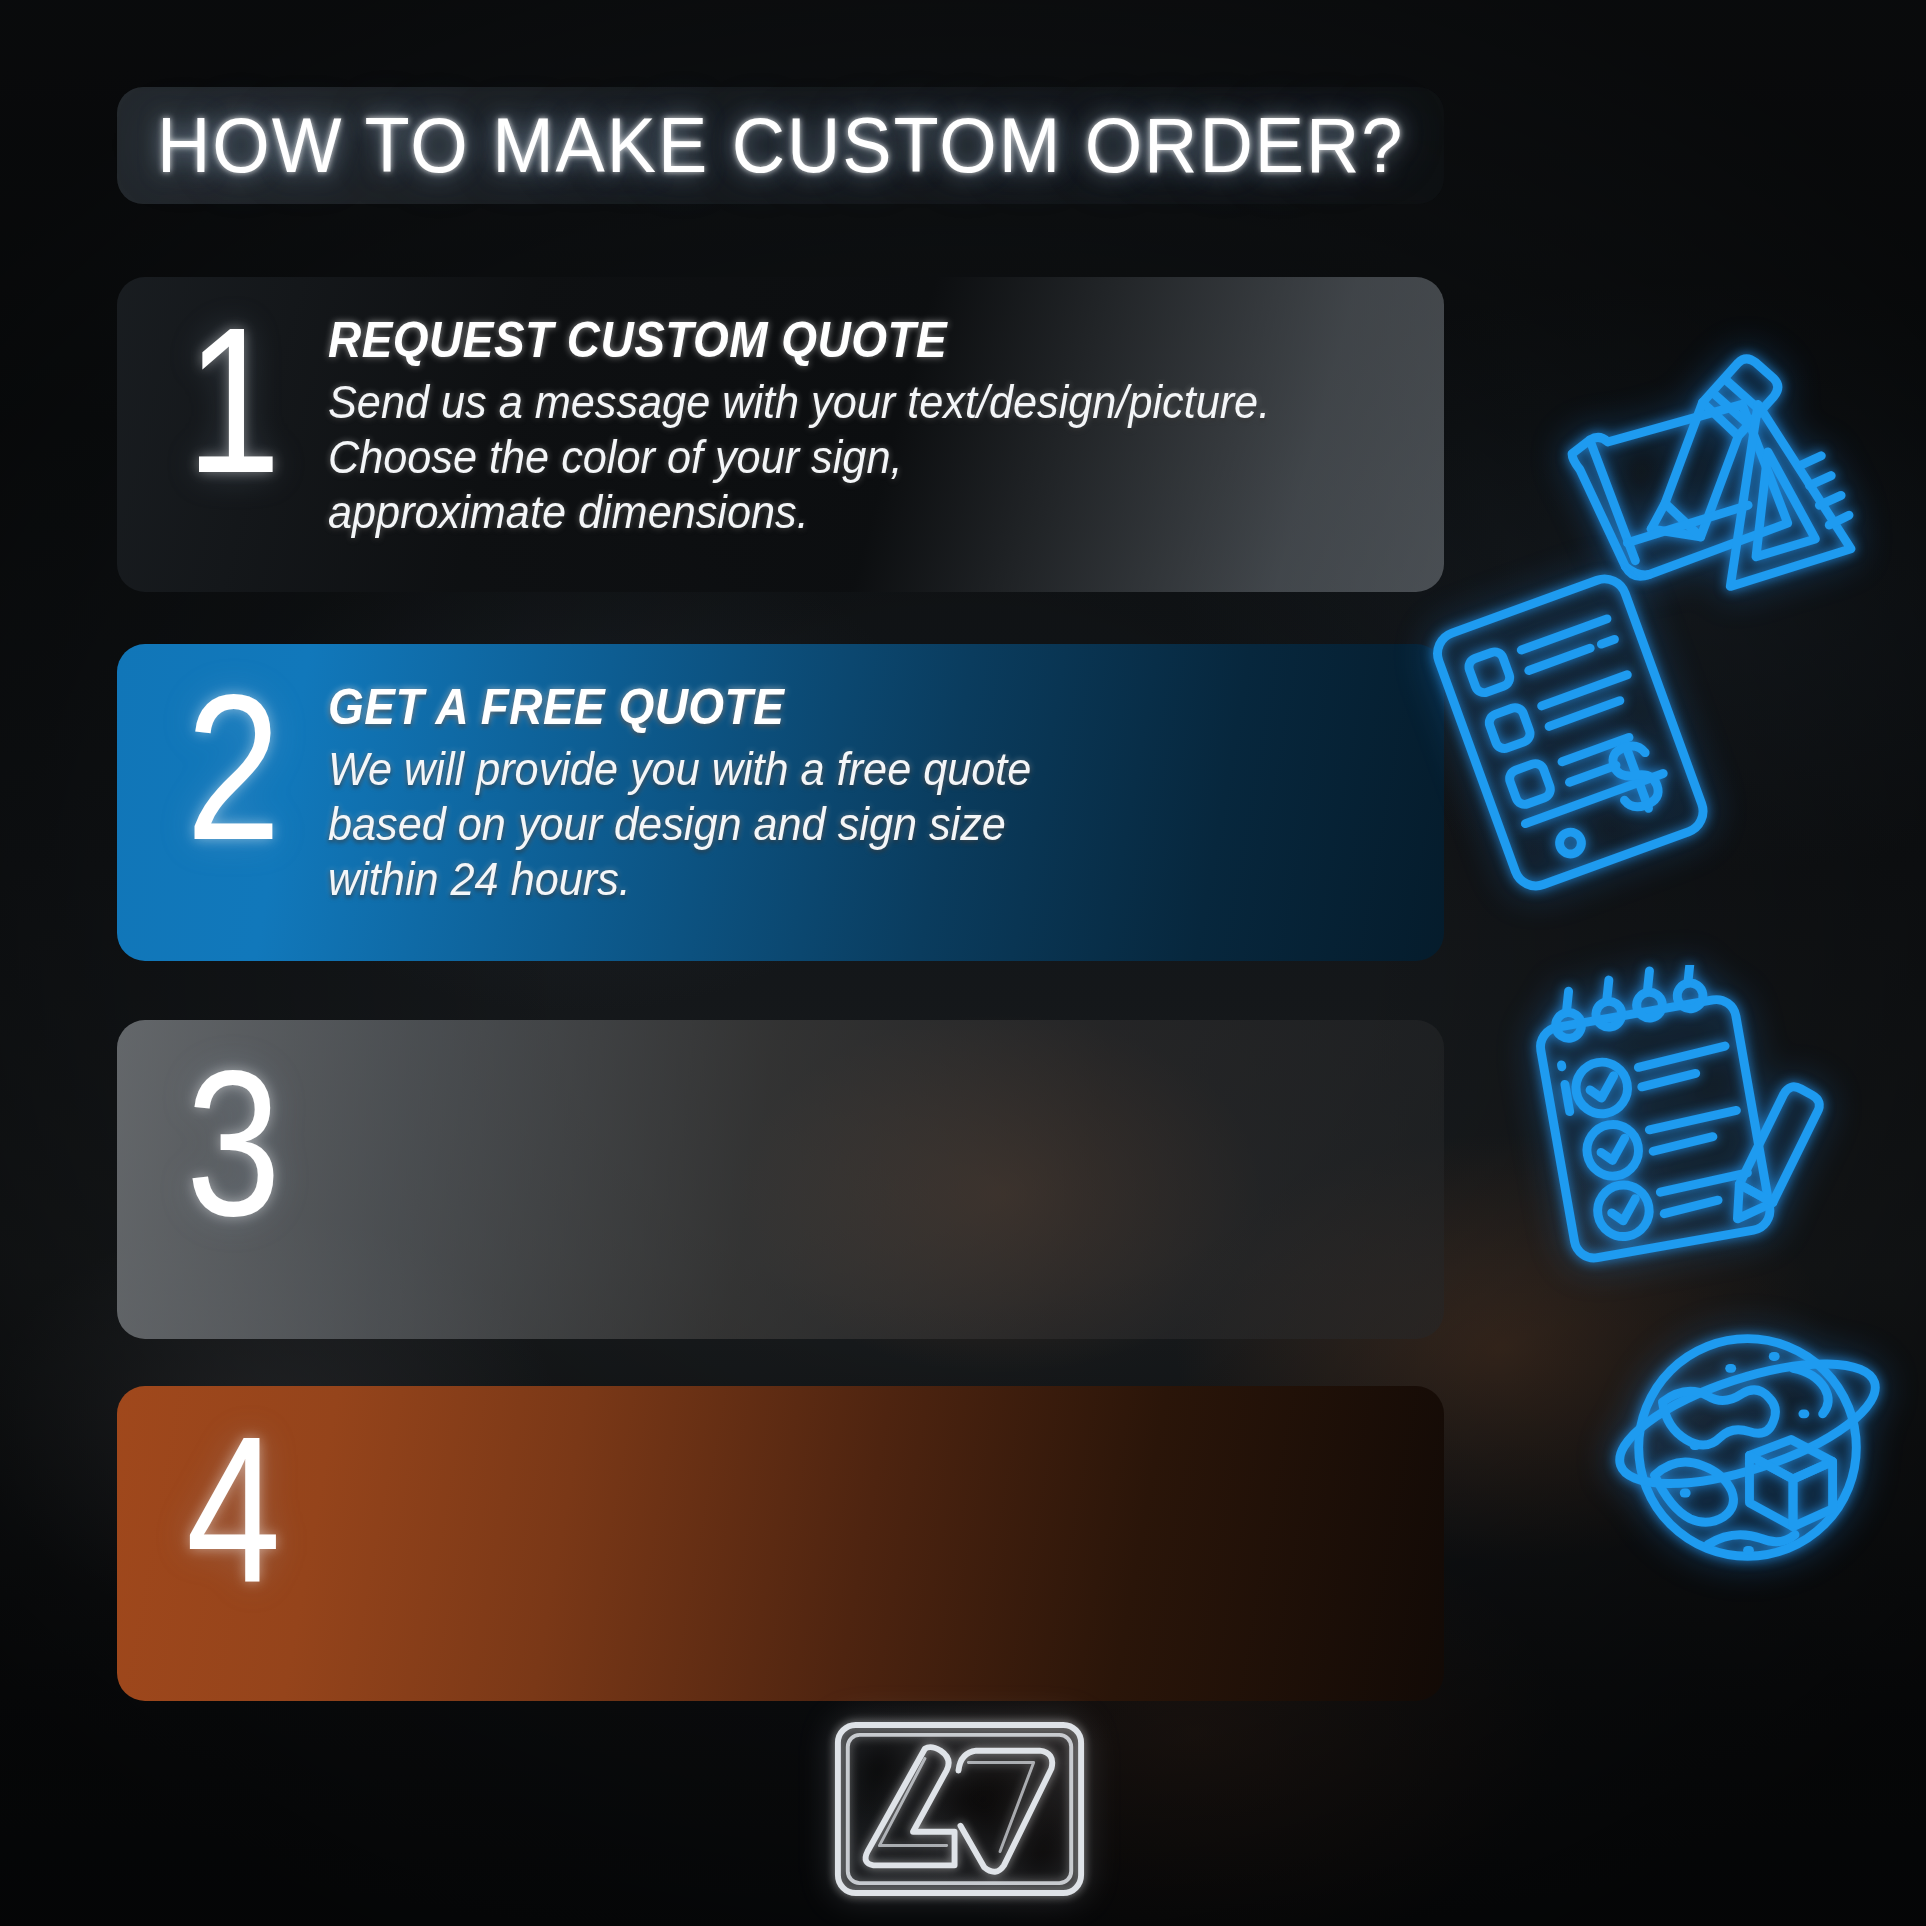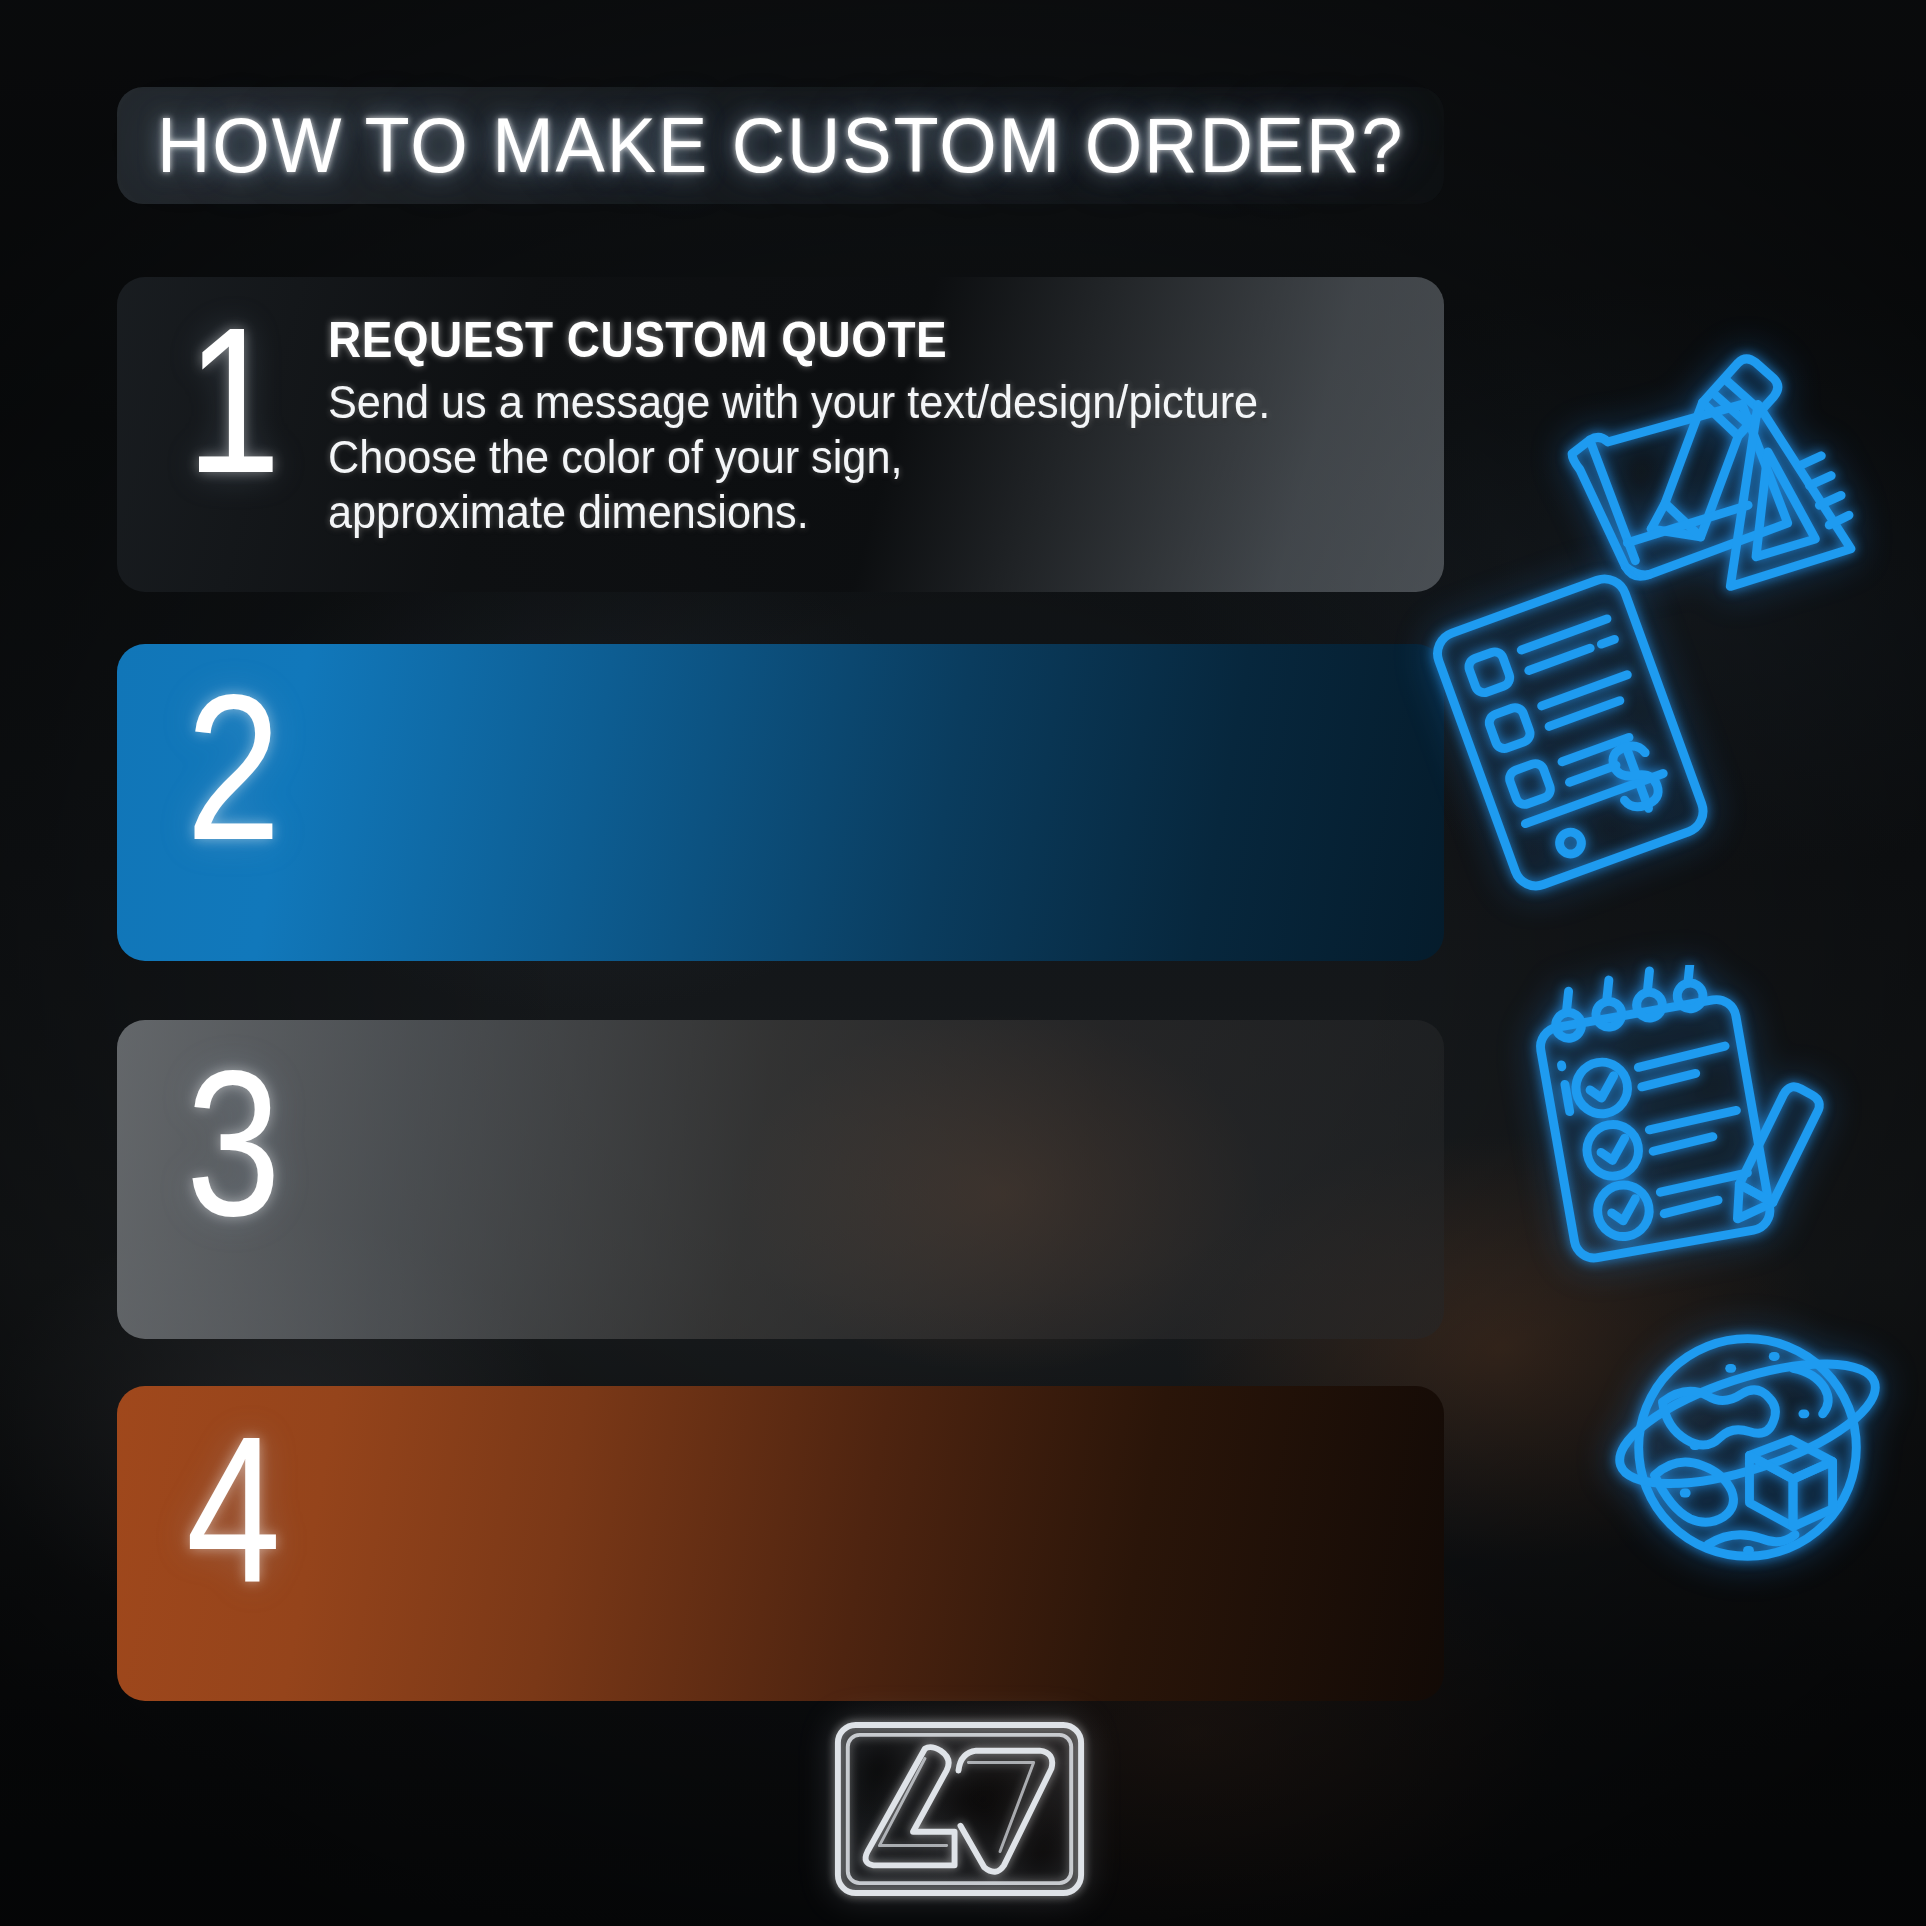--- a/index.html
+++ b/index.html
@@ -87,21 +87,21 @@
     font-size: 208px;
     line-height: 0.98;
     font-weight: 300;
     color: #ffffff;
     text-shadow: 0 0 14px rgba(255,255,255,0.45), 0 0 40px rgba(170,200,230,0.25);
     transform: scaleX(0.82);
     font-family: "Liberation Sans", sans-serif;
     user-select: none;
   }
 
-  .step-body { flex: 1 1 auto; padding-top: 12px; padding-left: 8px; }
+  .step-body { flex: 1 1 auto; padding-top: 12px; padding-left: 8px; font-style: italic; }
 
   .step-head {
     font-size: 50px;
     font-weight: 700;
     letter-spacing: 0.5px;
     color: #ffffff;
     text-shadow: 0 0 8px rgba(255,255,255,0.55), 0 2px 6px rgba(0,0,0,0.7);
     transform: scaleX(0.92);
     transform-origin: left center;
     margin-bottom: 6px;
@@ -183,20 +183,28 @@
           <span class="ln">approximate dimensions.</span>
         </div>
       </div>
     </div>
   </div>
 
   <div class="card" id="card2">
     <div class="card-bgfill"></div>
     <div class="card-inner">
       <div class="step-num">2</div>
+      <div class="step-body">
+        <div class="step-head">GET A FREE QUOTE</div>
+        <div class="step-desc">
+          <span class="ln">We will provide you with a free quote</span>
+          <span class="ln">based on your design and sign size</span>
+          <span class="ln">within 24 hours.</span>
+        </div>
+      </div>
     </div>
   </div>
 
   <div class="card" id="card3">
     <div class="card-bgfill"></div>
     <div class="card-inner">
       <div class="step-num">3</div>
     </div>
   </div>
 

